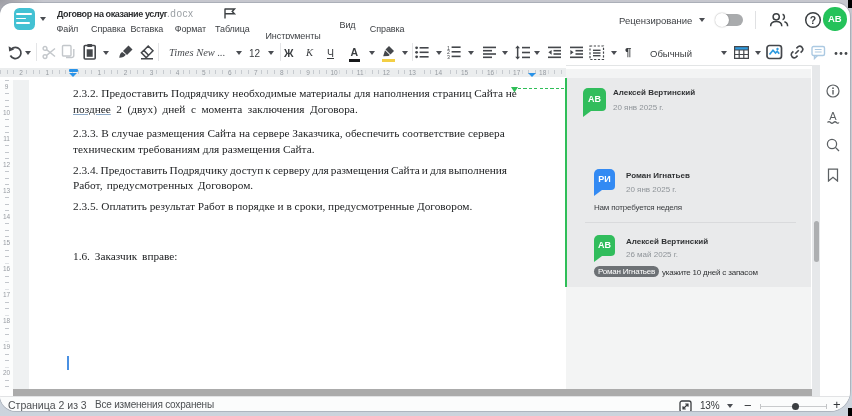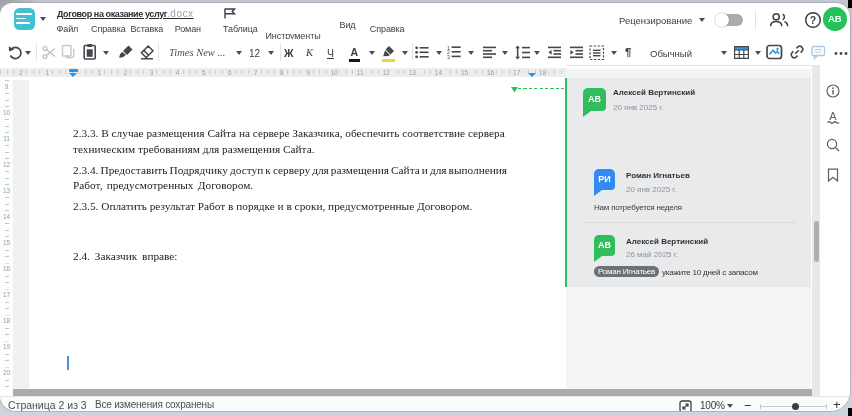--- a/index.html
+++ b/index.html
@@ -9,21 +9,21 @@
     background:radial-gradient(ellipse 60px 34px at 0 0,#9d9da4 0%,#b4b5bb 40%,rgba(198,199,206,0) 72%);}
   .blk{position:absolute;background:#000;}
   .win{position:absolute;left:0;top:3px;width:850px;height:408px;background:#fff;
     border-radius:12px 14px 20px 16px;overflow:hidden;box-shadow:0 0 0 1px rgba(150,155,165,.55);}
   .sh{position:absolute;left:0;top:-3px;width:852px;height:416px;}
   .a{position:absolute;}
   
   .logo{left:13.5px;top:8.2px;width:21.3px;height:21.6px;border-radius:5.5px;background:#43c1d3;}
   .logo i{position:absolute;height:1.7px;background:#fff;border-radius:1px;}
   .cr{width:0;height:0;border-left:3.5px solid transparent;border-right:3.5px solid transparent;border-top:4px solid #4a4d52;}
-  .title{font-size:9px;letter-spacing:-0.4px;font-weight:bold;color:#2c2e30;white-space:nowrap;text-decoration:underline;}
+  .title{font-size:9px;letter-spacing:-0.4px;font-weight:bold;color:#2c2e30;white-space:nowrap;}
   .title .ext{font-weight:normal;color:#9ba0a5;font-size:10px;letter-spacing:0.5px;}
   .menu{font-size:9px;letter-spacing:-0.1px;color:#3c3f43;white-space:nowrap;}
   
   .tgl{left:716px;top:14px;width:27px;height:12px;border-radius:6px;background:#a9abad;}
   .tgl b{position:absolute;left:-1px;top:-1px;width:14px;height:14px;border-radius:50%;background:#fff;box-shadow:0 0 1.5px rgba(0,0,0,.4);}
   .avatar{border-radius:50%;background:#24c25a;color:#fff;font-weight:bold;text-align:center;}
   
   .tb{left:0;top:39px;width:852px;height:26px;background:#fff;border-bottom:1px solid #e3e5e6;}
   .sep{position:absolute;top:4px;width:1px;height:18px;background:#e4e5e7;}
   .ttext{position:absolute;color:#3a3d40;}
@@ -83,22 +83,22 @@
   <div class="a cr" style="left:40px;top:17px"></div>
   <div class="a title" style="left:57px;top:7.5px">Договор на оказание услуг<span class="ext">.docx</span></div>
   <div class="a" style="left:223px;top:7px" id="flag">
     <svg width="14" height="12" viewBox="0 0 14 12">
             <path d="M2 11.5 V1.5 M2 2 H11.5 L9.2 4.4 L11.5 6.8 H2" fill="none" stroke="#3c4043" stroke-width="1.4"></path>
           </svg>
   </div>
   <div class="a menu" style="left:56.5px;top:24px">Файл</div>
   <div class="a menu" style="left:91px;top:24px">Справка</div>
   <div class="a menu" style="left:130.4px;top:24px">Вставка</div>
-  <div class="a menu" style="left:174.7px;top:24px">Роман</div>
-  <div class="a menu" style="left:223px;top:24px">Таблица</div>
+  <div class="a menu" style="left:174.7px;top:24px">Формат</div>
+  <div class="a menu" style="left:215px;top:24px">Таблица</div>
   <div class="a menu" style="left:265.5px;top:31px">Инструменты</div>
   <div class="a menu" style="left:339.5px;top:20px">Вид</div>
   <div class="a menu" style="left:369.8px;top:24px">Справка</div>
   <div class="a" style="left:619px;top:14.5px;font-size:9.5px;color:#3c3f43">Рецензирование</div>
   <div class="a cr" style="left:699px;top:18px"></div>
   <div class="a tgl">
           <b></b>
         </div>
   <div class="a" style="left:755px;top:11px;width:1px;height:18px;background:#e0e1e3"></div>
   <div class="a" style="left:768px;top:11px">
@@ -327,24 +327,25 @@
           <span class="vnum" style="top:109.8px;transform:translateY(-50%)">13</span>
           <span class="vnum" style="top:135.9px;transform:translateY(-50%)">14</span>
           <span class="vnum" style="top:162.0px;transform:translateY(-50%)">15</span>
           <span class="vnum" style="top:188.1px;transform:translateY(-50%)">16</span>
           <span class="vnum" style="top:214.1px;transform:translateY(-50%)">17</span>
           <span class="vnum" style="top:240.2px;transform:translateY(-50%)">18</span>
           <span class="vnum" style="top:266.3px;transform:translateY(-50%)">19</span>
           <span class="vnum" style="top:292.4px;transform:translateY(-50%)">20</span>
         </div>
 
+  <div class="doc" style="left:73px;top:86px">2.3.2. Предоставить Подрядчику необходимые материалы для наполнения страниц Сайта не<br><span style="word-spacing:2.7px"><u style="text-decoration-color:#8aa6c4">позднее</u> 2 (двух) дней с момента заключения Договора.</span></div>
   <div class="doc" style="left:73px;top:126px">2.3.3. В случае размещения Сайта на сервере Заказчика, обеспечить соответствие сервера<br>техническим требованиям для размещения Сайта.</div>
   <div class="doc" style="left:73px;top:162.5px"><span style="word-spacing:-0.75px">2.3.4. Предоставить Подрядчику доступ к серверу для размещения Сайта и для выполнения</span><br><span style="word-spacing:1.5px">Работ, предусмотренных Договором.</span></div>
   <div class="doc" style="left:73px;top:198.5px">2.3.5. Оплатить результат Работ в порядке и в сроки, предусмотренные Договором.</div>
-  <div class="doc" style="left:73px;top:248.5px;word-spacing:2px">2.4. Заказчик вправе:</div>
+  <div class="doc" style="left:73px;top:248.5px;word-spacing:2px">1.6. Заказчик вправе:</div>
   <div class="a" style="left:511px;top:86.8px">
           <svg width="7" height="6" viewBox="0 0 7 6">
             <path d="M0 0 H7 L3.5 5.5 Z" fill="#2fbe58"></path>
           </svg>
         </div>
   <div class="a" style="left:518px;top:87.6px;width:47px;height:1.5px;background:repeating-linear-gradient(90deg,#2fbe58 0 3.2px,transparent 3.2px 5.4px)"></div>
   <div class="a caret"></div>
 
   <div class="a panel"></div>
   <div class="a card"></div>
@@ -393,21 +394,21 @@
   <div class="a hsb"></div>
   <div class="a status"></div>
   <div class="stext" style="left:8px;top:398.5px;font-size:10.5px;letter-spacing:0">Страница 2 из 3</div>
   <div class="stext" style="left:95px;top:399px">Все изменения сохранены</div>
   <div class="a" style="left:679px;top:400px">
     <svg width="13" height="13" viewBox="0 0 13 13">
             <rect x="1" y="1" width="11" height="11" rx="2" fill="none" stroke="#3a3d40" stroke-width="1.3"></rect>
             <path d="M4 9 L9 4 M6.2 4 H9 V6.8 M4 6.2 V9 H6.8" fill="none" stroke="#3a3d40" stroke-width="1.2"></path>
           </svg>
         </div>
-  <div class="stext" style="left:700px;top:399.5px;color:#35383b">100%</div>
+  <div class="stext" style="left:700px;top:399.5px;color:#35383b">13%</div>
   <div class="a cr" style="left:727px;top:404px"></div>
   <div class="stext" style="left:744px;top:397.5px;font-size:13px;color:#35383b">−</div>
   <div class="a" style="left:760px;top:403.5px;width:1px;height:5px;background:#c2c4c6"></div>
   <div class="a" style="left:760px;top:405.5px;width:67px;height:1px;background:#c9cbcd"></div>
   <div class="a" style="left:826px;top:403.5px;width:1px;height:5px;background:#c2c4c6"></div>
   <div class="a" style="left:791.5px;top:402.5px;width:7px;height:7px;border-radius:50%;background:#3b3e41"></div>
   <div class="stext" style="left:833px;top:397px;font-size:13px;color:#35383b">+</div>
 
   </div>
     </div>

